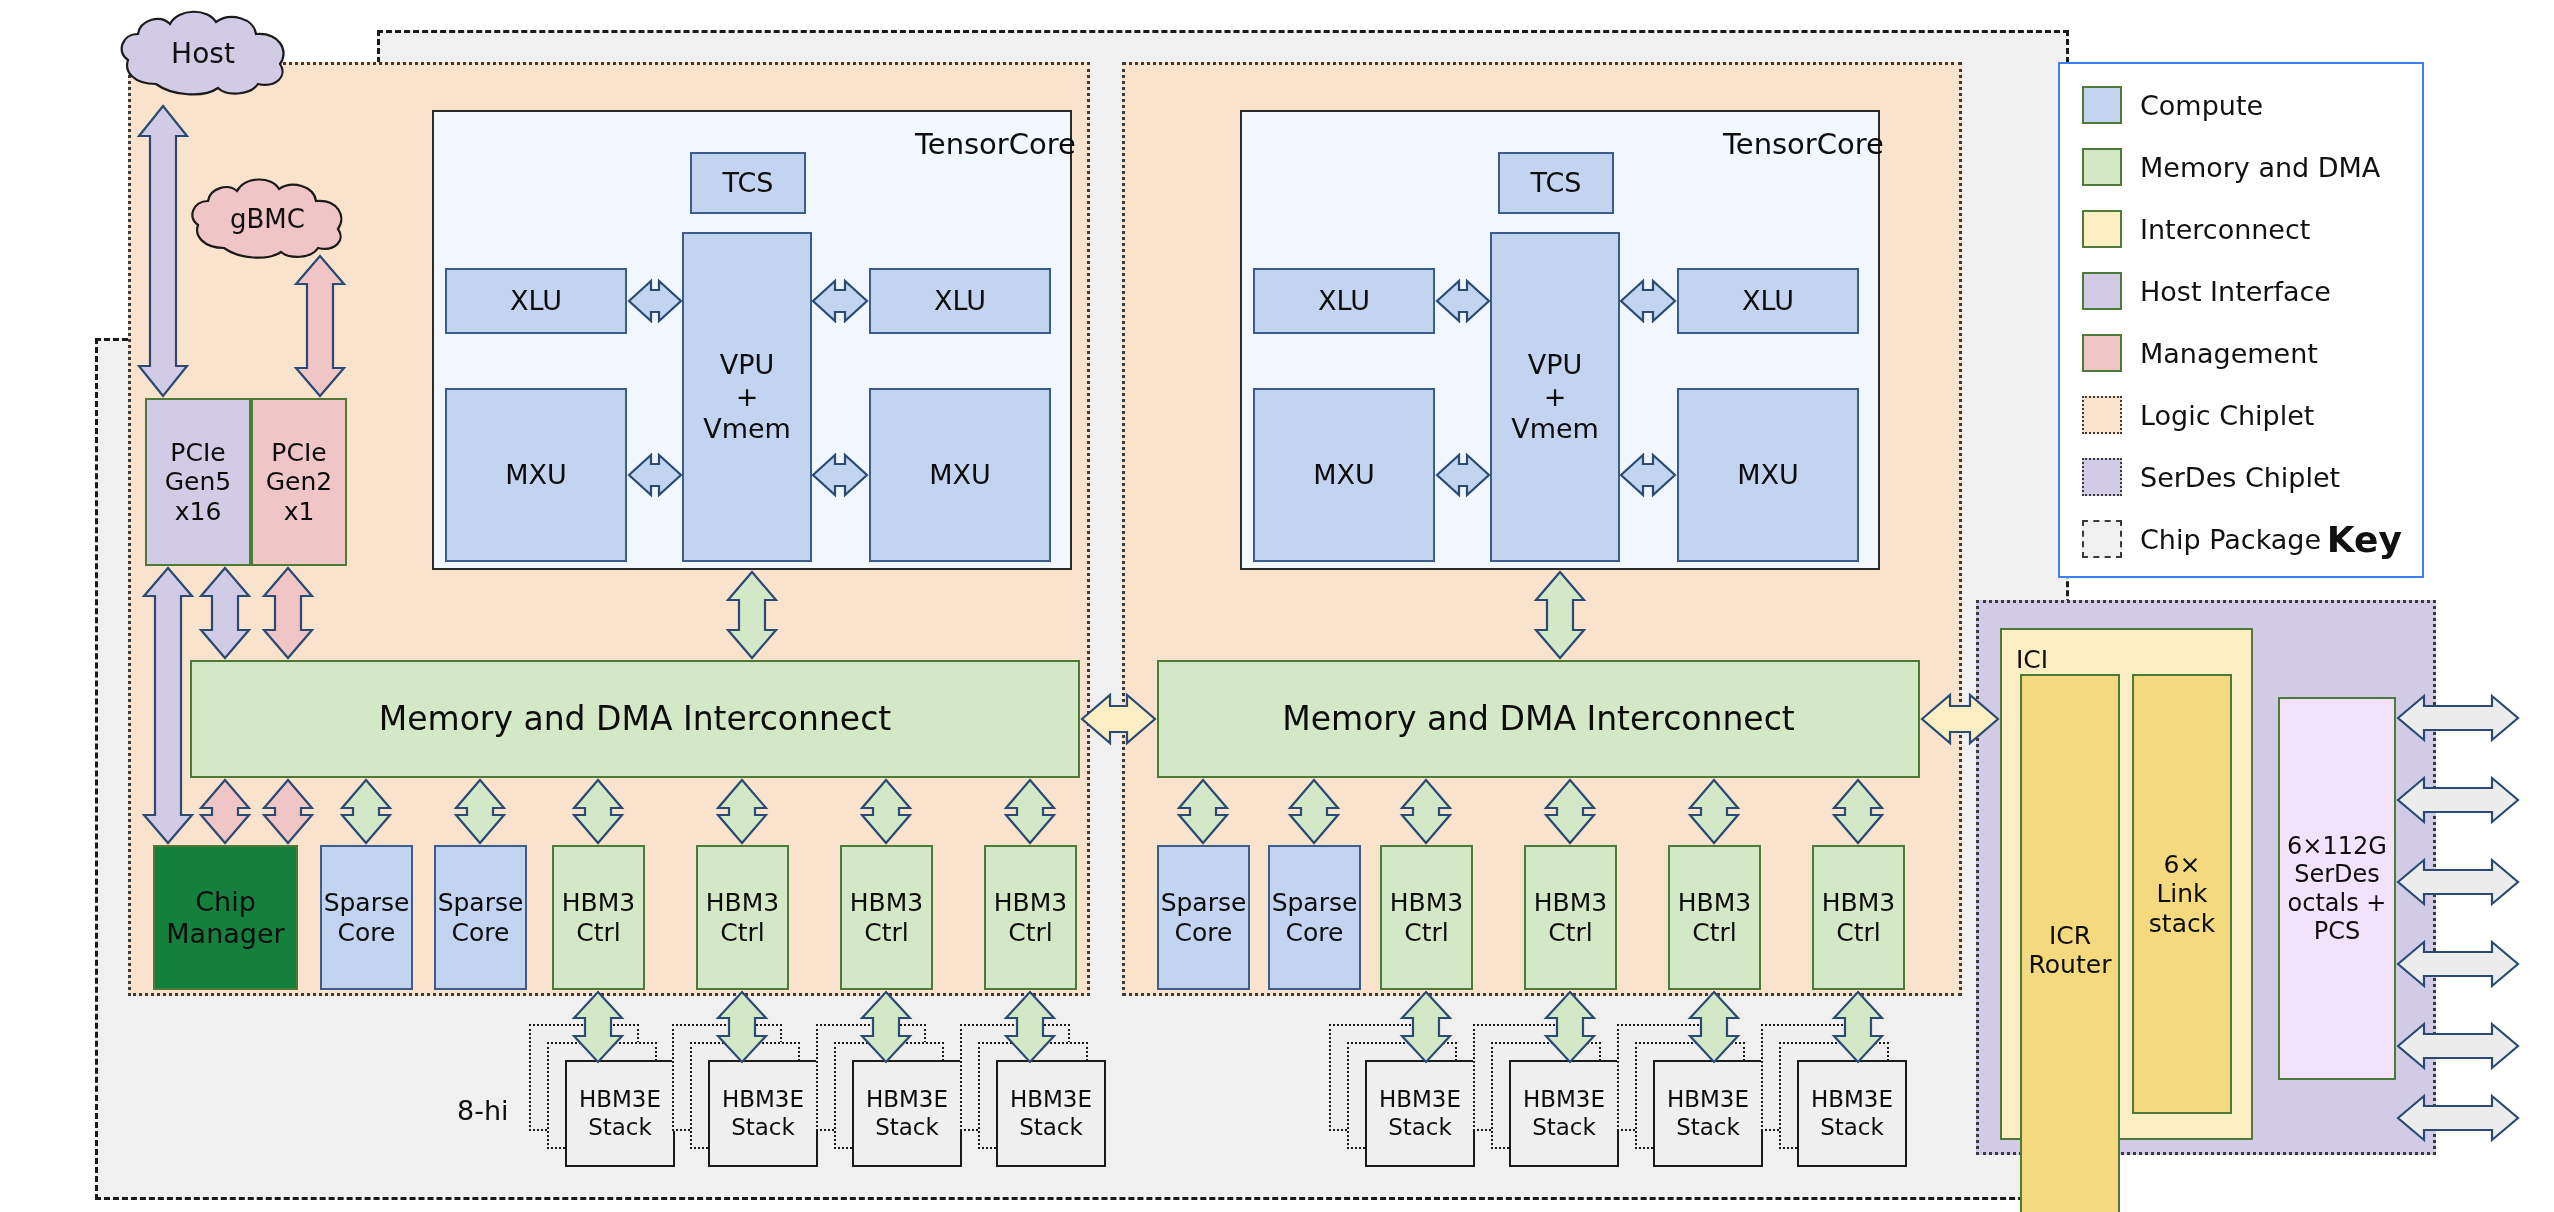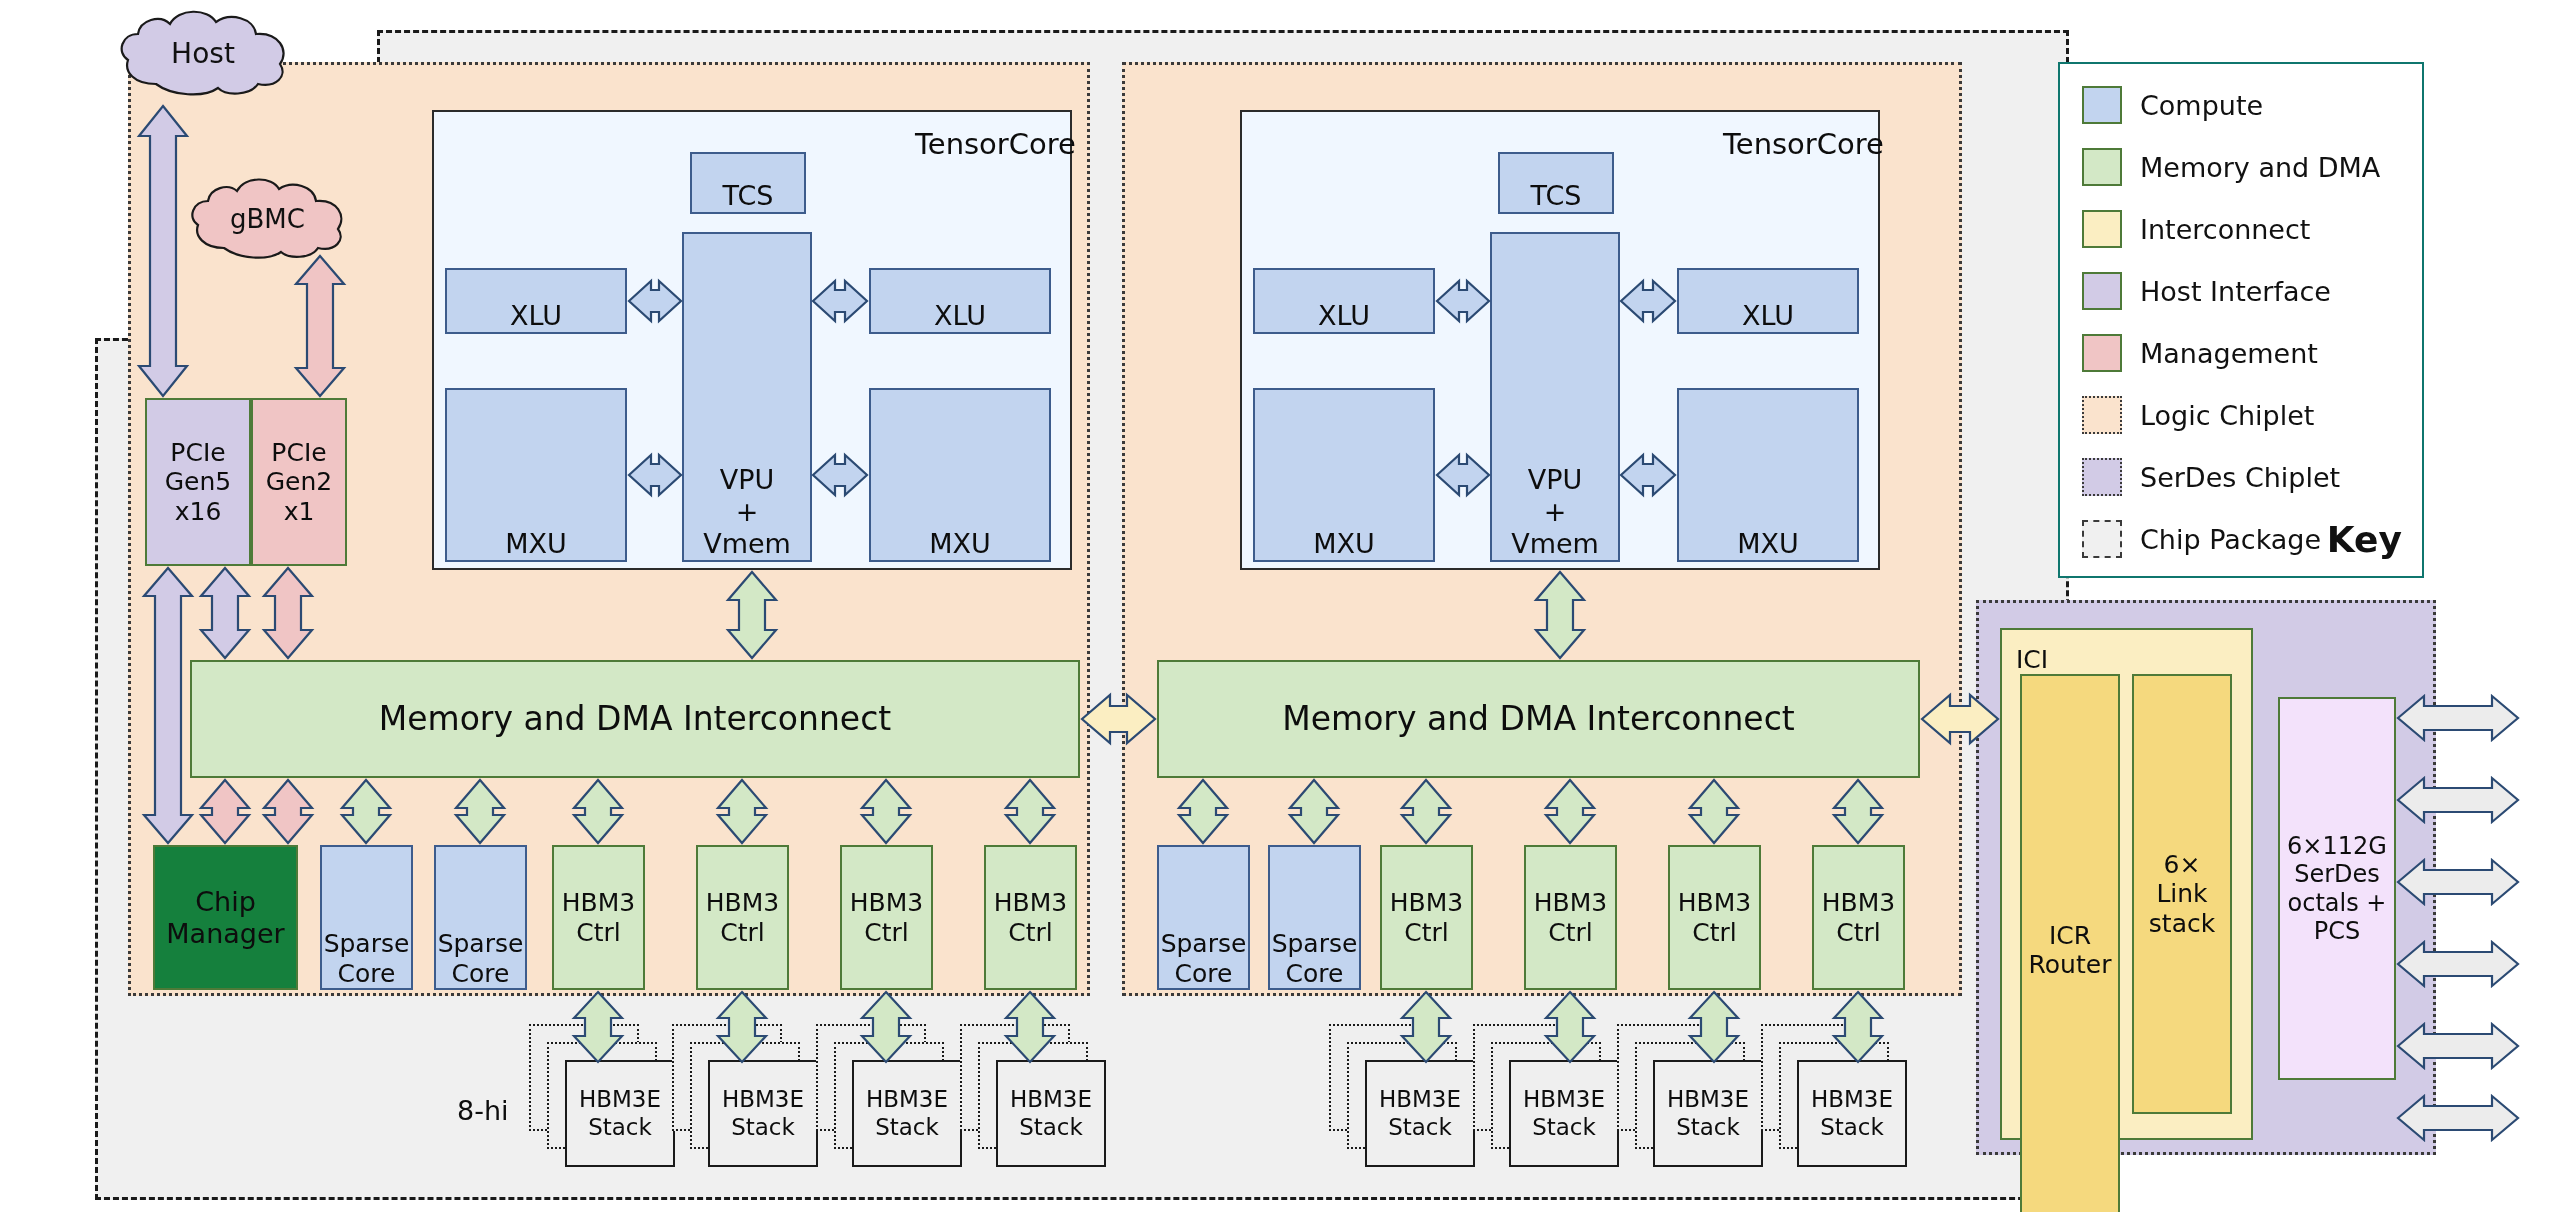--- a/index.html
+++ b/index.html
@@ -39,35 +39,35 @@
   .c-mgmt{background:#f0c5c5;border-color:#4e7a38;}
   .c-mgmt-dark{background:#15803d;border-color:#4e7a38;}
   .c-serdes-blk{background:#f3e2fb;border-color:#4e7a38;}
   .c-tc{background:#f0f7ff;border:2px solid #2b2b2b;}
   .c-hbmstack{background:#efefef;border:2px solid #1a1a1a;}
   .c-hbmghost{background:#efefef;border:2px dotted #1a1a1a;}
   .c-ici{background:#fbeec2;border:2px solid #4e7a38;}
   .c-icibox{background:#f5d97e;border:2px solid #4e7a38;}
 
   
-  .c-compute{border:2px solid #3d5c8c;align-items:flex-end;}
+  .c-compute{border:2px solid #3d5c8c;}
 
   .lbl{position:absolute;color:#0d0d0d;white-space:pre;}
 
   
   .cloud{position:absolute;}
   .cloud svg{display:block;}
   .cloud .ctext{
     position:absolute;inset:0;display:flex;align-items:center;justify-content:center;
     color:#111;
   }
 
   
   .legend{
-    background:#ffffff;border:2px solid #0f766e;
+    background:#ffffff;border:2px solid #3b82f6;
   }
   .leg-row{position:absolute;display:flex;align-items:center;}
   .leg-sw{width:36px;height:34px;border:2px solid #4e7a38;margin-right:18px;}
   .leg-sw.dot{border:2px dotted #3a3a3a;}
   .leg-sw.dashdot{border:2px dashed #3a3a3a;background:#f0f0f0;}
   .leg-txt{font-size:27px;color:#111;}
   .key-word{position:absolute;font-size:36px;font-weight:bold;color:#111;}
 
   
   #arrows{position:absolute;left:0;top:0;width:2554px;height:1212px;pointer-events:none;}

